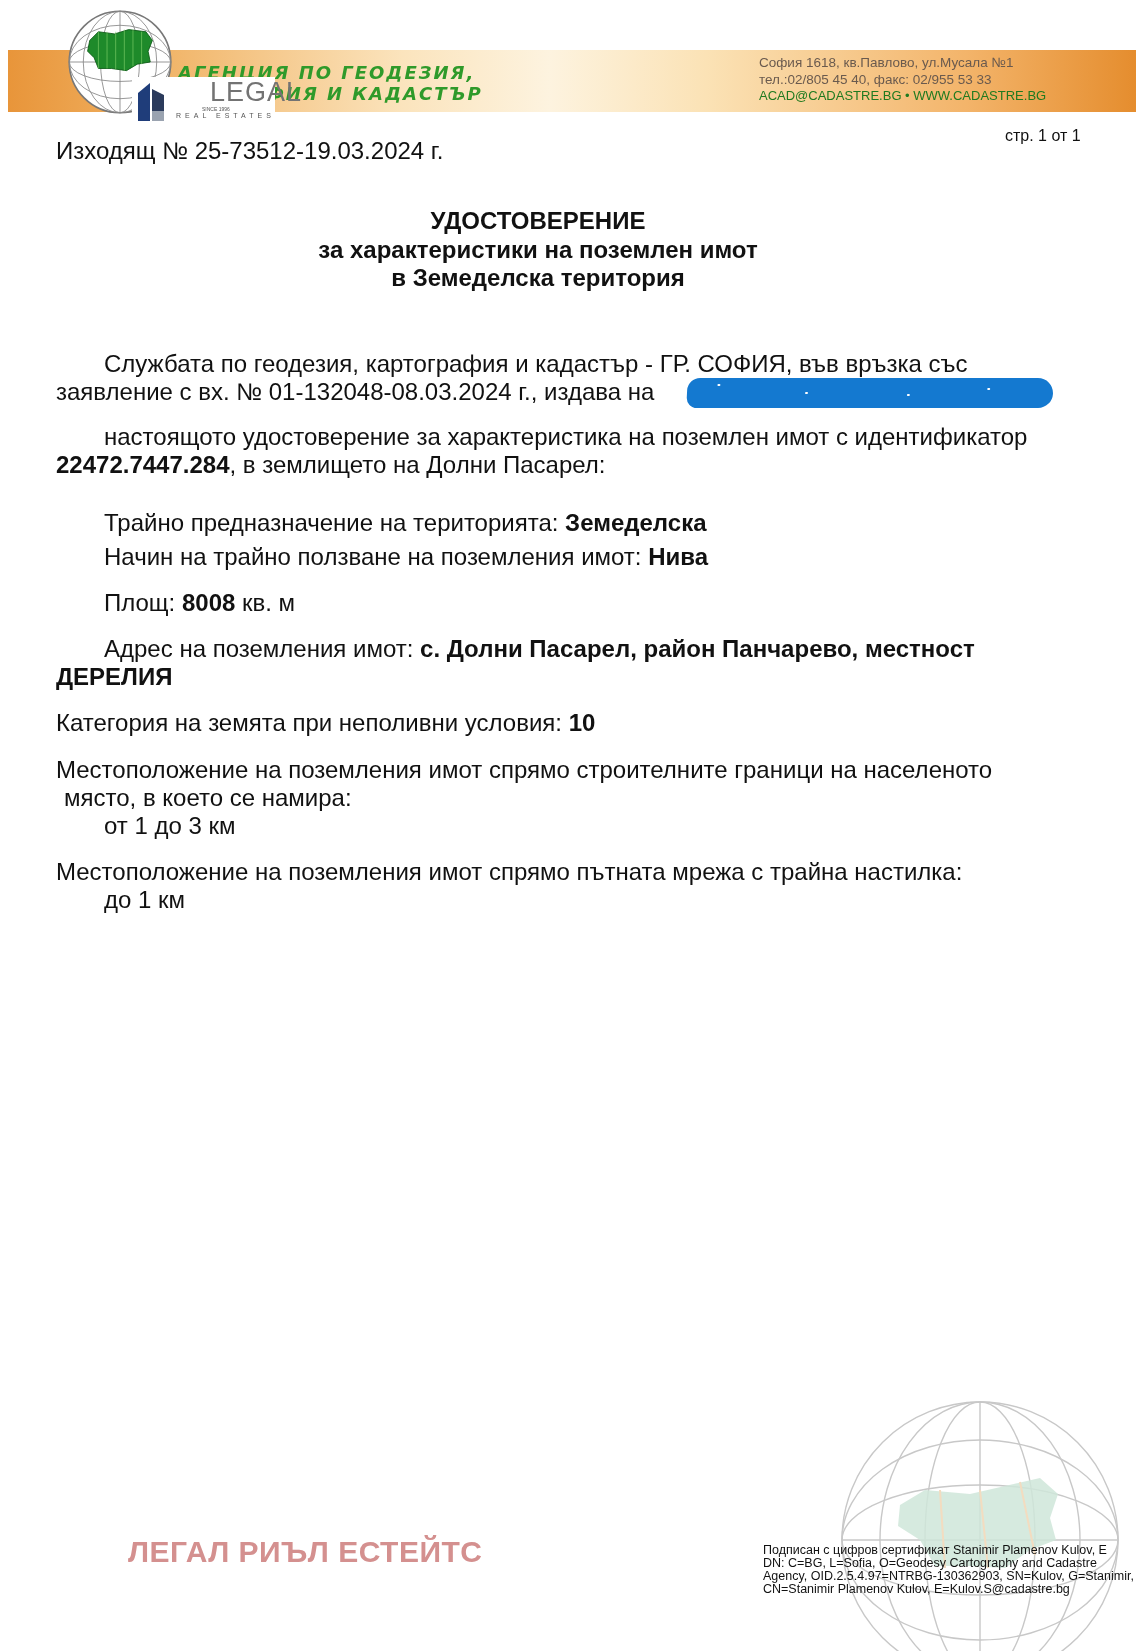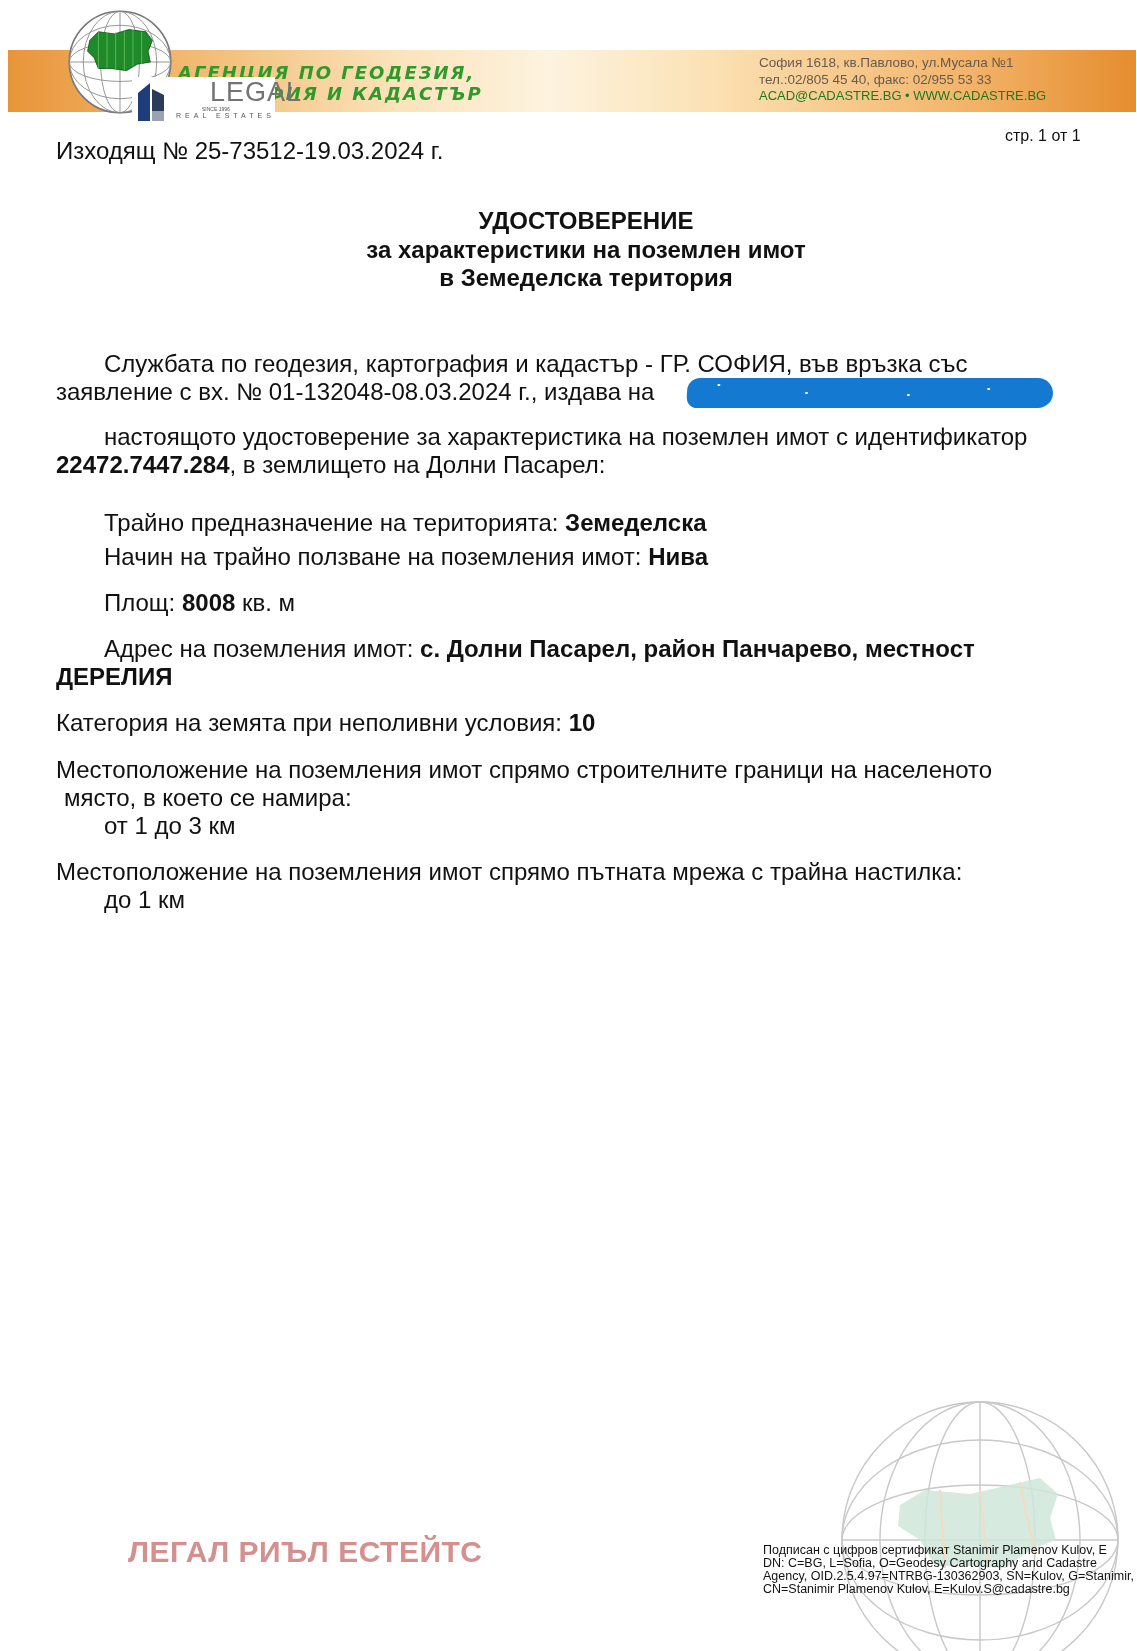--- a/index.html
+++ b/index.html
@@ -12,21 +12,21 @@
     left:8px; top:50px; width:1128px; height:62px;
     background:linear-gradient(90deg,#e8953a 0%,#f0b060 12%,#fbe4bd 35%,#fdf3df 48%,#fbe2b5 62%,#f3b46a 85%,#e58d2e 100%);
   }
   .globe { left:66px; top:8px; width:108px; height:108px; }
   .agency-line { font-family:"DejaVu Sans", sans-serif; font-weight:bold; font-style:italic; color:#2f9a2a; font-size:18px; letter-spacing:2px; }
   .legal-box { left:132px; top:77px; width:143px; height:48px; background:#fff; }
   .contact { right:58px; top:55px; width:320px; font-size:13.5px; line-height:16.5px; color:#6a5a4e; text-align:left; }
   .contact .web { color:#1f7a1f; font-size:13px; }
   .pagenum { left:997px; top:127px; font-size:16px; color:#111;margin-left:8px; }
   .outgoing { left:56px; top:137px; font-size:24px; color:#111; }
-  .title { left:0; width:1076px; text-align:center; font-weight:bold; font-size:24px; line-height:28px;padding-left:48px; }
+  .title { left:0; width:1076px; text-align:center; font-weight:bold; font-size:24px; line-height:28px; }
   .t1 { top:207px; } .t2 { top:236px; } .t3 { top:264px;text-align:center; }
   .line { font-size:24px; line-height:29px; white-space:nowrap; }
   b { font-weight:bold; }
   .redact {
     left:687px; top:378px; width:366px; height:30px; background:#1479d0;
     border-radius:14px 18px 16px 12px; transform:skewX(-3deg);
   }
   .redact i { position:absolute; width:3px; height:2px; background:#fff; border-radius:1px; }
   .watermark { left:128px; top:1535px; font-size:30px; font-weight:bold; color:#d4908f; letter-spacing:0.5px; }
   .sig { left:763px; top:1544px; font-size:12.5px; line-height:13px; color:#111; white-space:nowrap; }

